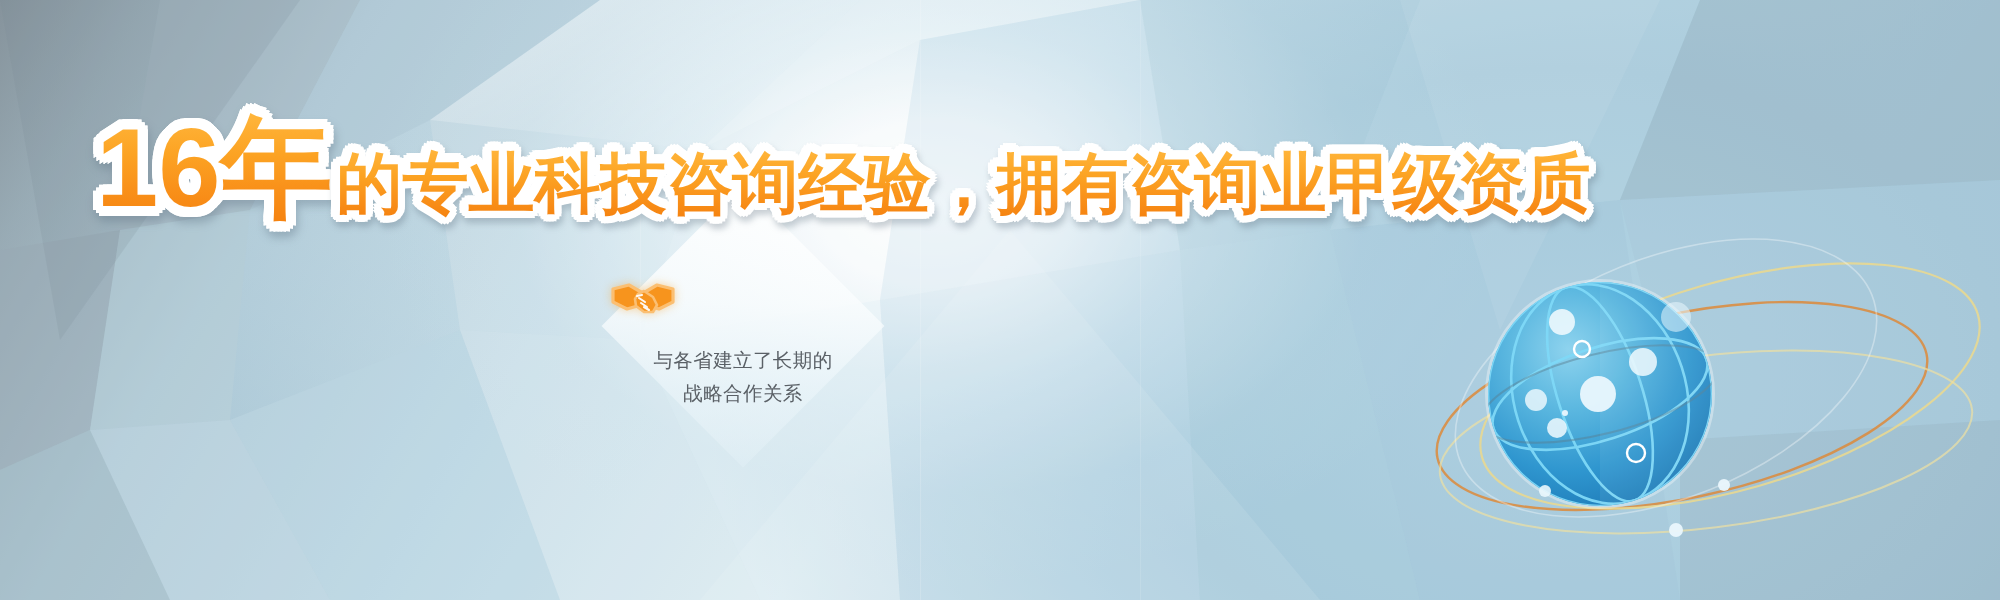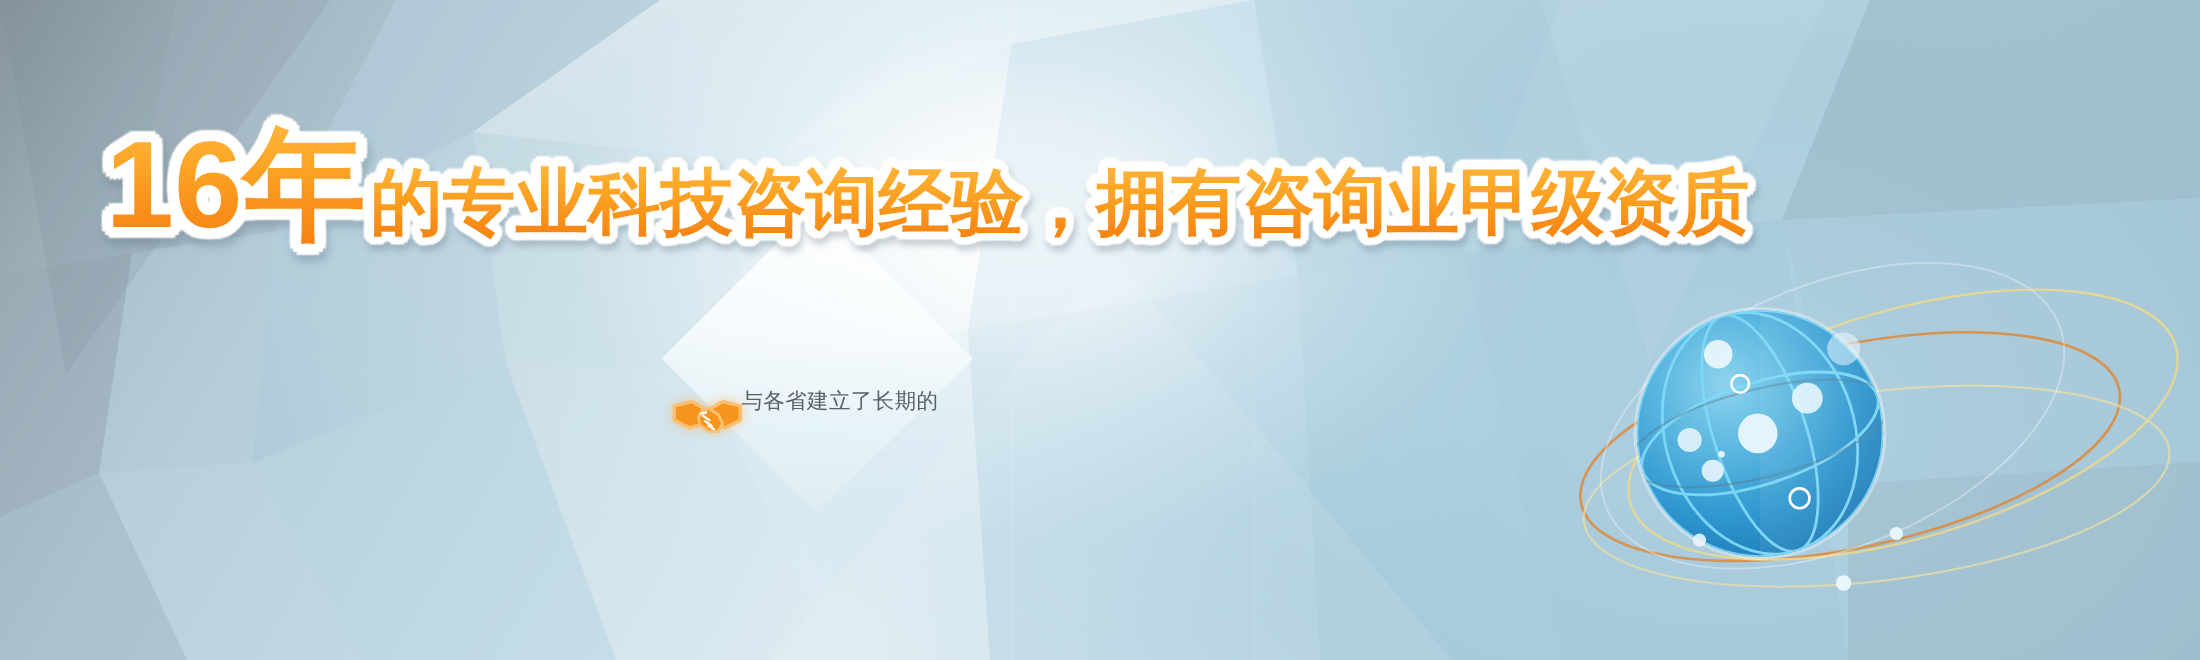--- a/index.html
+++ b/index.html
@@ -85,21 +85,21 @@
     top:0;
   }
   .feature .diamond{
     position:absolute;left:31px;top:0;
     width:200px;height:200px;
     transform:rotate(45deg);
     background:linear-gradient(135deg,rgba(255,255,255,.92) 0%,rgba(250,253,254,.80) 42%,rgba(238,247,251,.58) 72%,rgba(228,241,247,.40) 100%);
   }
   .feature .fcontent{
     position:absolute;left:0;top:0;width:262px;height:262px;
-    display:flex;flex-direction:row;align-items:center;
+    display:flex;flex-direction:column;
   }
   .ficon{
     margin-top:44px;
     width:62px;height:58px;
     display:flex;align-items:center;justify-content:center;
     filter:drop-shadow(0 0 5px rgba(248,154,28,.40));
   }
   .ficon svg{display:block;overflow:visible;}
   .ftext{
     margin-top:16px;
@@ -204,20 +204,21 @@
             <g stroke="#ffffff" stroke-width="2.1" stroke-linecap="round" fill="none" opacity=".95">
               <path d="M28 20 L34 24"></path>
               <path d="M30 25 L36 29"></path>
               <path d="M33 29 L38 32"></path>
               <path d="M26 18 L31 17"></path>
             </g>
           </svg>
         </div>
         <div class="ftext">
           <div>与各省建立了长期的</div>
+          <div>战略合作关系</div>
         </div>
       </div>
     </div>
 
 
 
   </div>
 
   <div class="globe-wrap">
     <svg viewBox="0 0 570 390">

